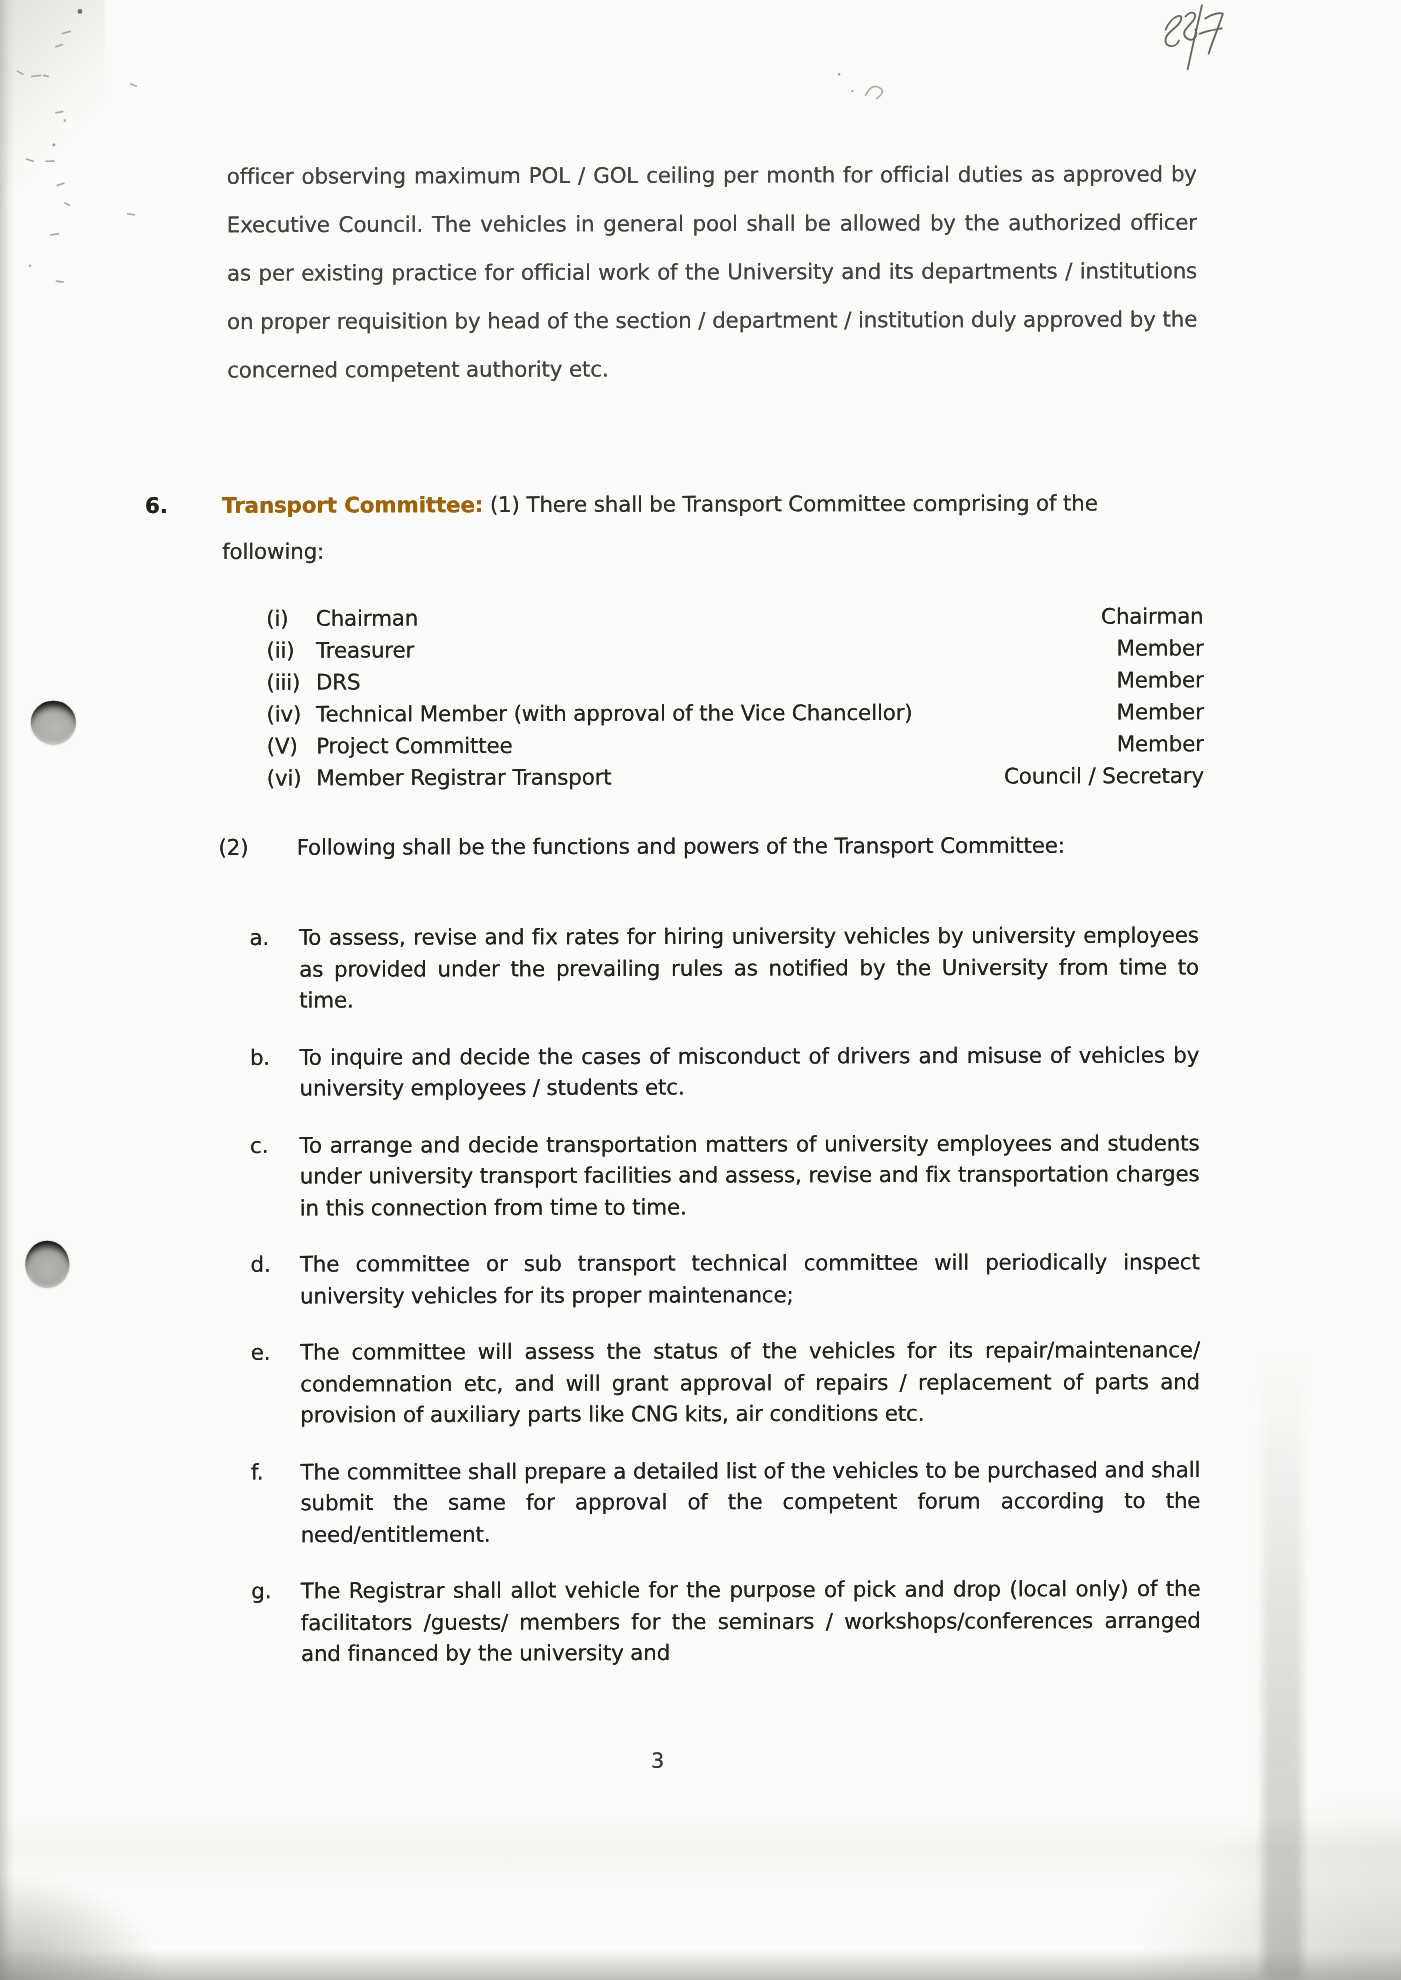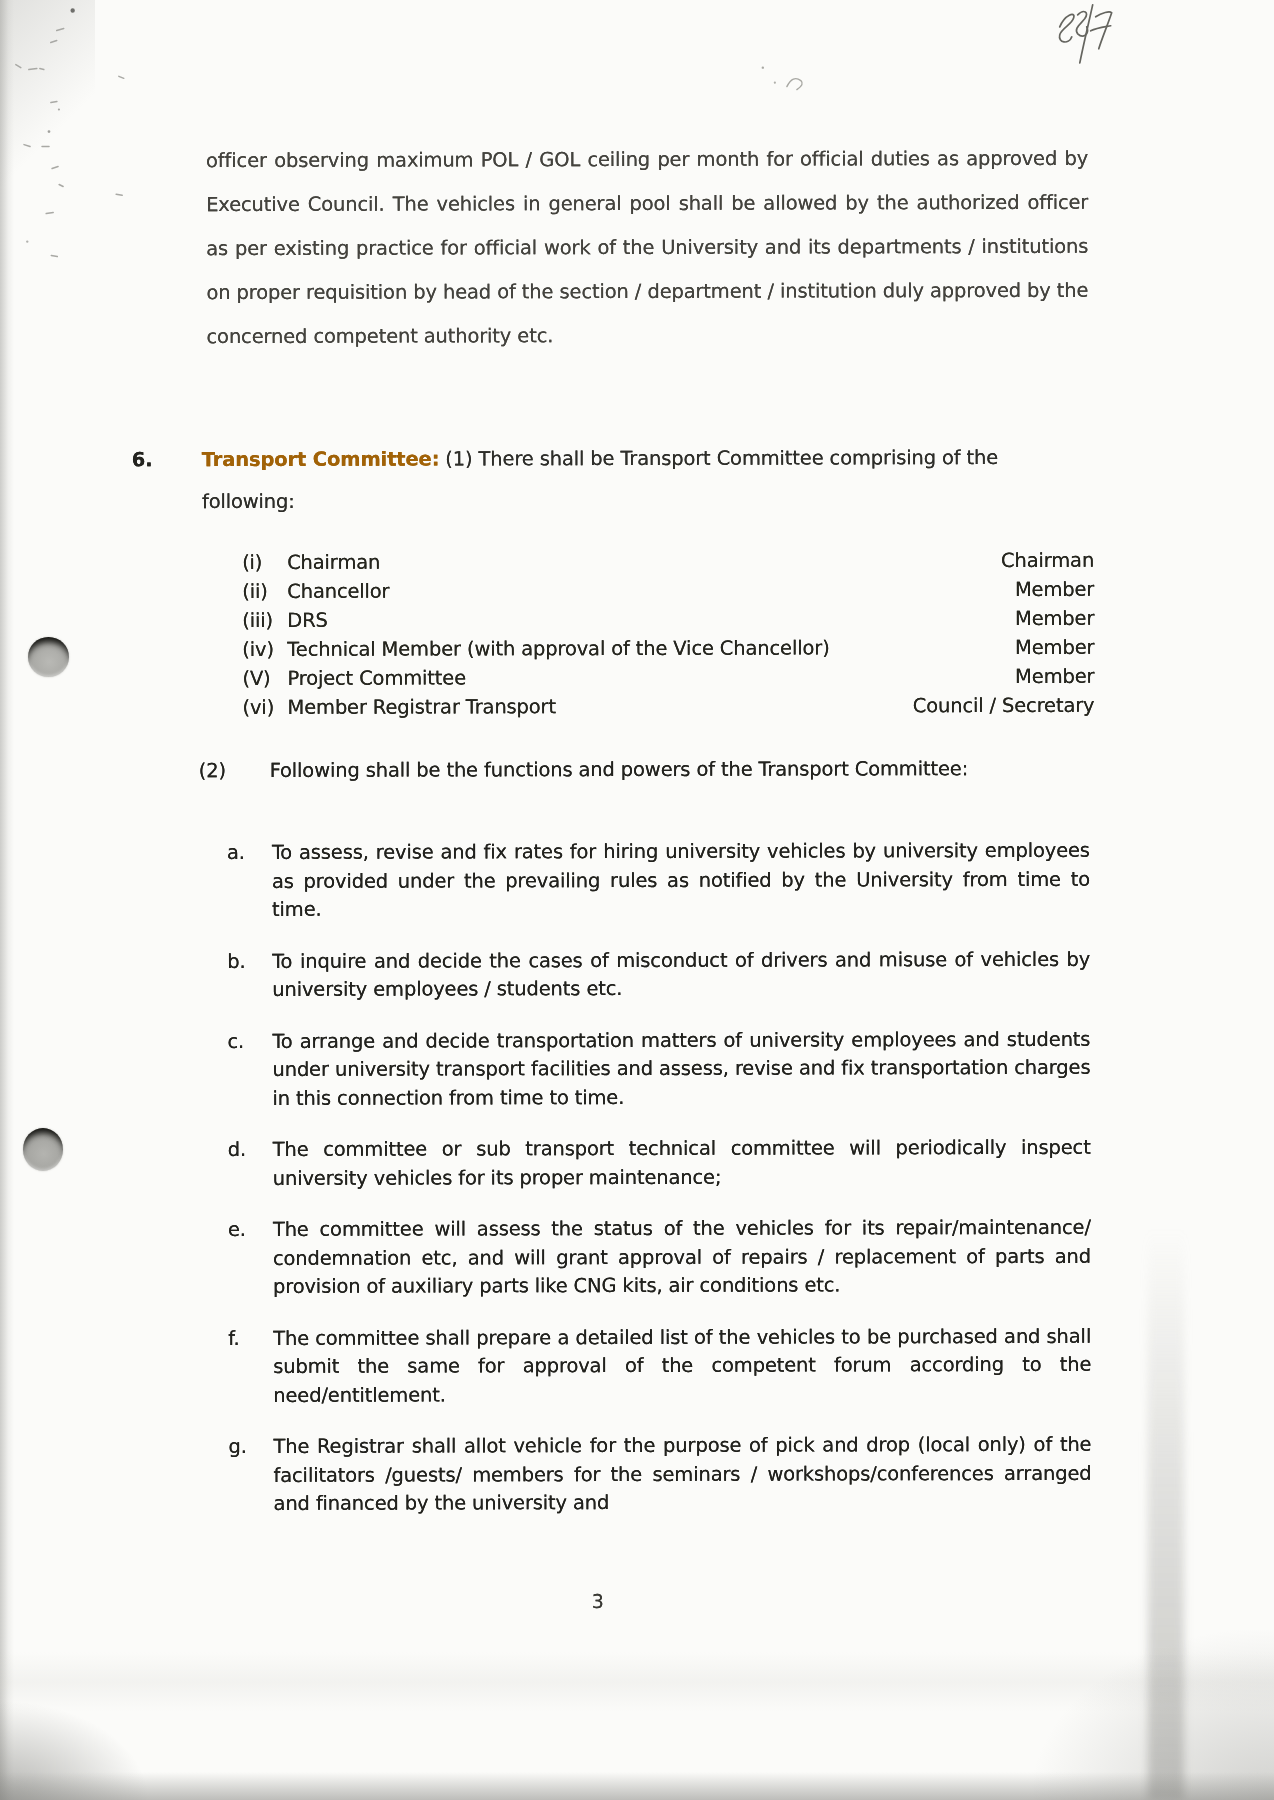--- a/index.html
+++ b/index.html
@@ -134,21 +134,21 @@
   </div>
 
   <div class="members txt">
     <div class="m-row">
       <span class="m-label">(i)</span>
       <span class="m-name">Chairman</span>
       <span class="m-role">Chairman</span>
     </div>
     <div class="m-row">
       <span class="m-label">(ii)</span>
-      <span class="m-name">Chancellor</span>
+      <span class="m-name">Treasurer</span>
       <span class="m-role">Member</span>
     </div>
     <div class="m-row">
       <span class="m-label">(iii)</span>
       <span class="m-name">DRS</span>
       <span class="m-role">Member</span>
     </div>
     <div class="m-row">
       <span class="m-label">(iv)</span>
       <span class="m-name">Technical Member (with approval of the Vice Chancellor)</span>

